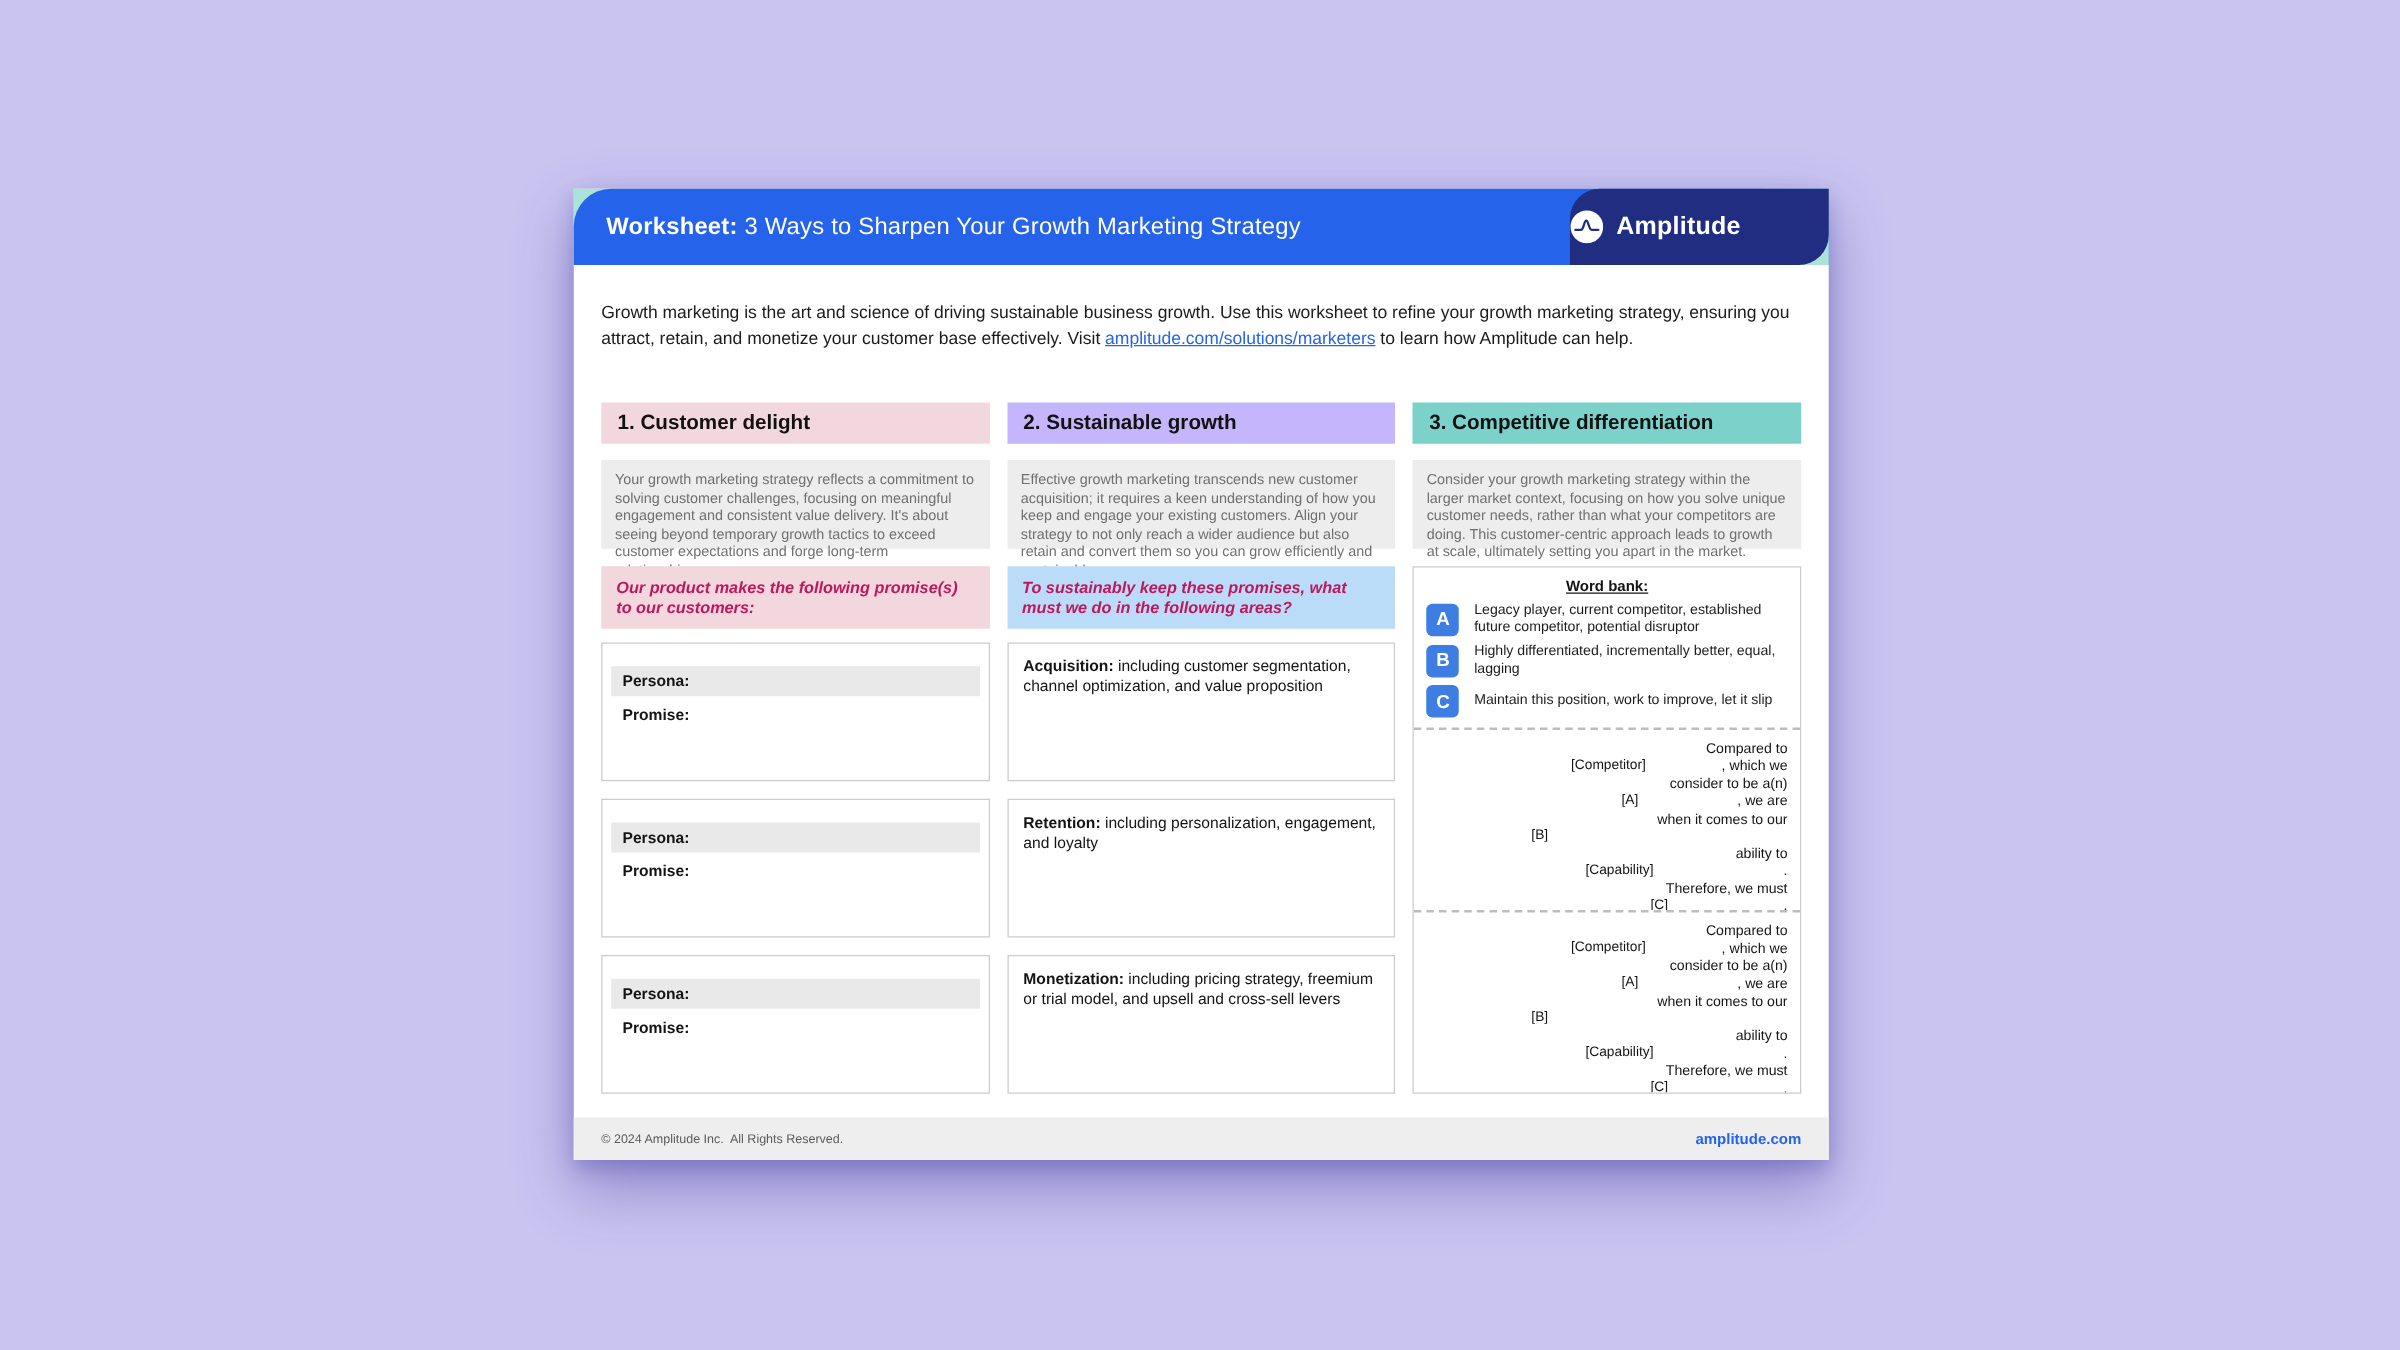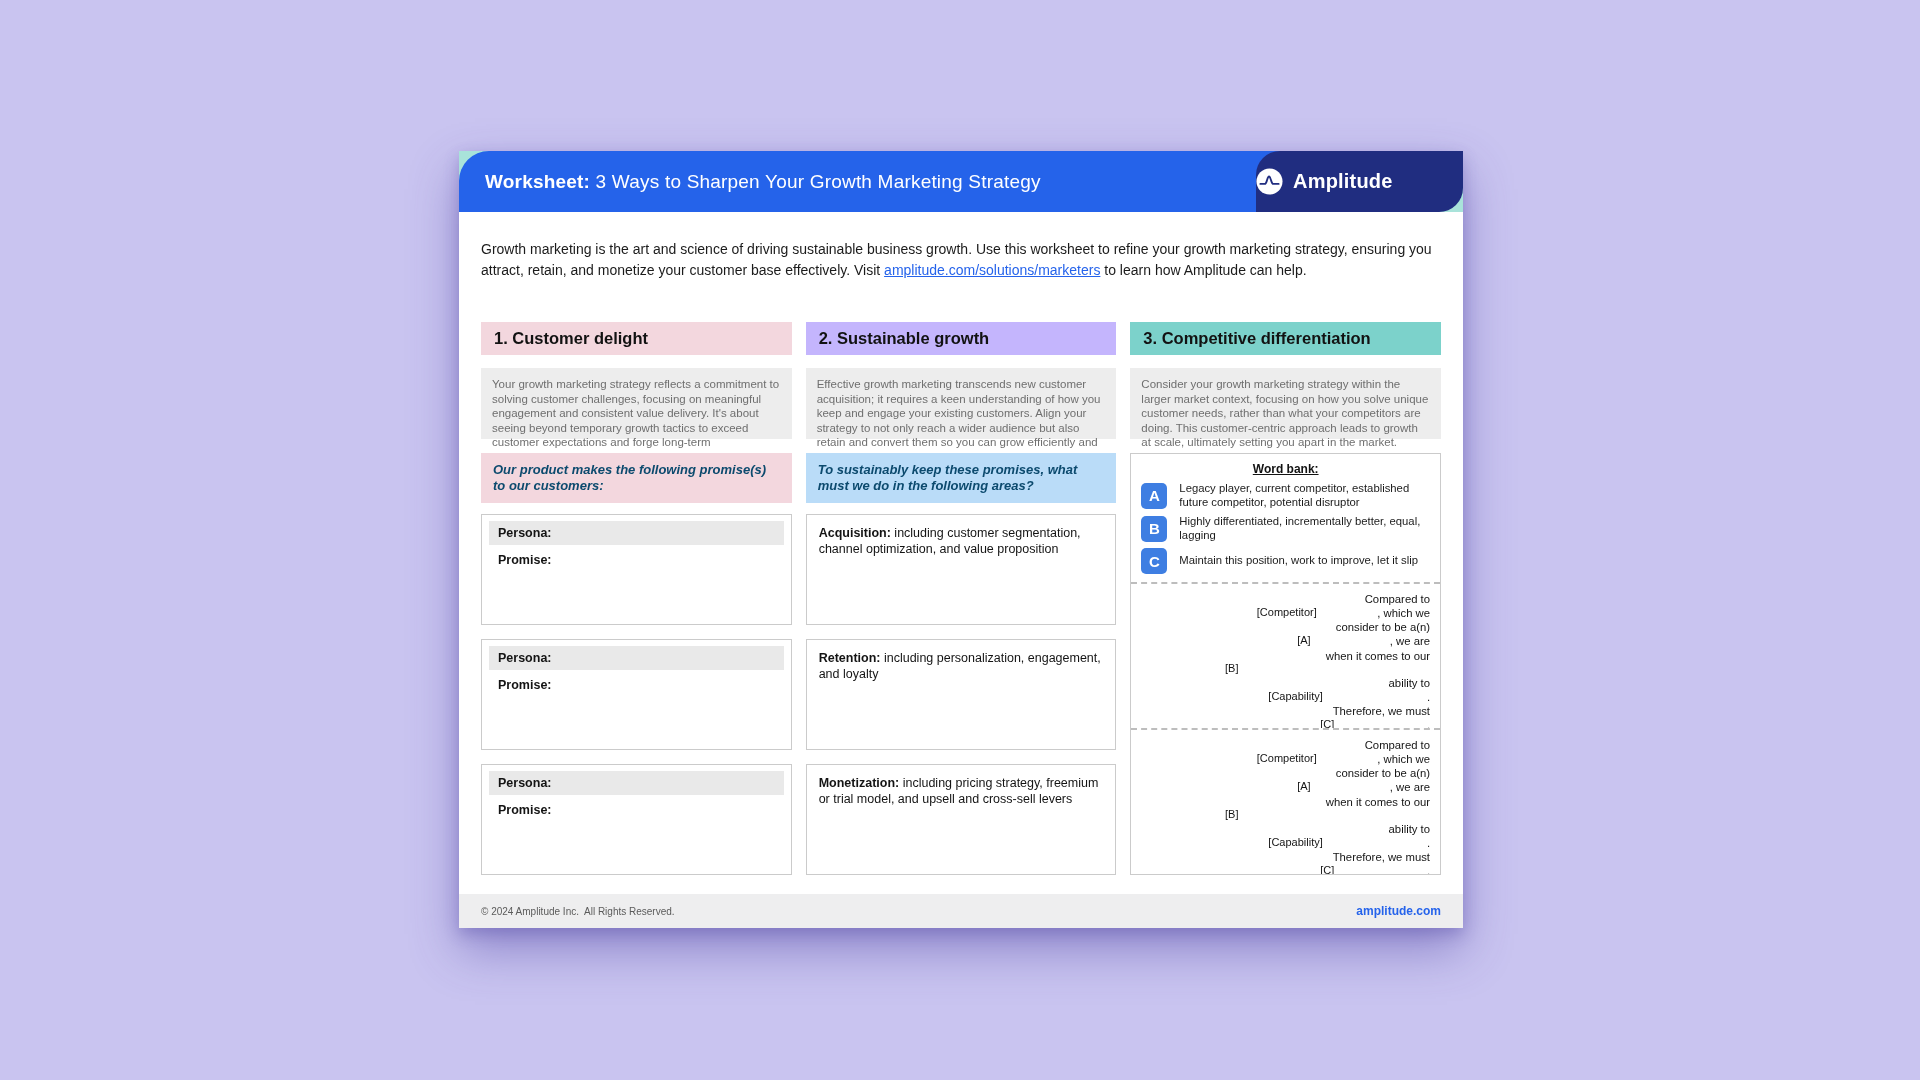--- a/index.html
+++ b/index.html
@@ -26,27 +26,27 @@
   .content{display:flex;gap:14px;padding:12px 22px;margin-top:29px;}
   .col{flex:1;display:flex;flex-direction:column;min-width:0;}
   .col-header{height:33px;display:flex;align-items:center;padding-left:13px;
     font-weight:700;font-size:16.5px;color:#121212;}
   .ch-pink{background:#f3d7de;}
   .ch-blue{background:#c4b5fd;}
   .ch-teal{background:#7cd2cb;}
   .col-desc{margin-top:13px;height:71px;background:#ededed;color:#6f6f6f;
     font-size:11.5px;line-height:14.6px;padding:9px 11px;box-sizing:border-box;}
   .prompt{margin-top:14px;height:50px;display:flex;align-items:center;font-style:italic;
-    font-weight:700;font-size:13px;line-height:16.5px;padding:0 12px;box-sizing:border-box;color:#0c4a6e;}
+    font-weight:700;font-size:13px;line-height:16.5px;padding:0 12px;box-sizing:border-box;color:#be185d;}
   .p-pink{background:#f3d7de;}
   .p-blue{background:#badcf8;}
   .field-box{border:1px solid #cbcbcb;background:#ffffff;height:111px;box-sizing:border-box;}
   .fb-1{margin-top:11px;}
   .fb-n{margin-top:14px;}
-  .persona-bar{margin:6px 7px 0;height:24px;background:#e9e9e9;display:flex;align-items:center;
+  .persona-bar{margin:18px 7px 0;height:24px;background:#e9e9e9;display:flex;align-items:center;
     padding-left:9px;font-weight:700;font-size:12.5px;color:#141414;}
   .promise-label{margin:8px 0 0 16px;font-weight:700;font-size:12.5px;color:#141414;}
   .text-box{padding:10px 12px;font-size:12.5px;line-height:16px;color:#141414;}
   .text-box .lead{font-weight:700;}
   
   .c3-container{margin-top:14px;height:422px;border:1px solid #cbcbcb;box-sizing:border-box;
     display:flex;flex-direction:column;overflow:hidden;}
   .wb{height:128px;box-sizing:border-box;padding:8px 10px;overflow:hidden;}
   .wb-title{text-align:center;font-weight:700;font-size:12px;color:#121212;text-decoration:underline;}
   .wb-row{display:flex;gap:12px;margin-top:6px;align-items:center;}

